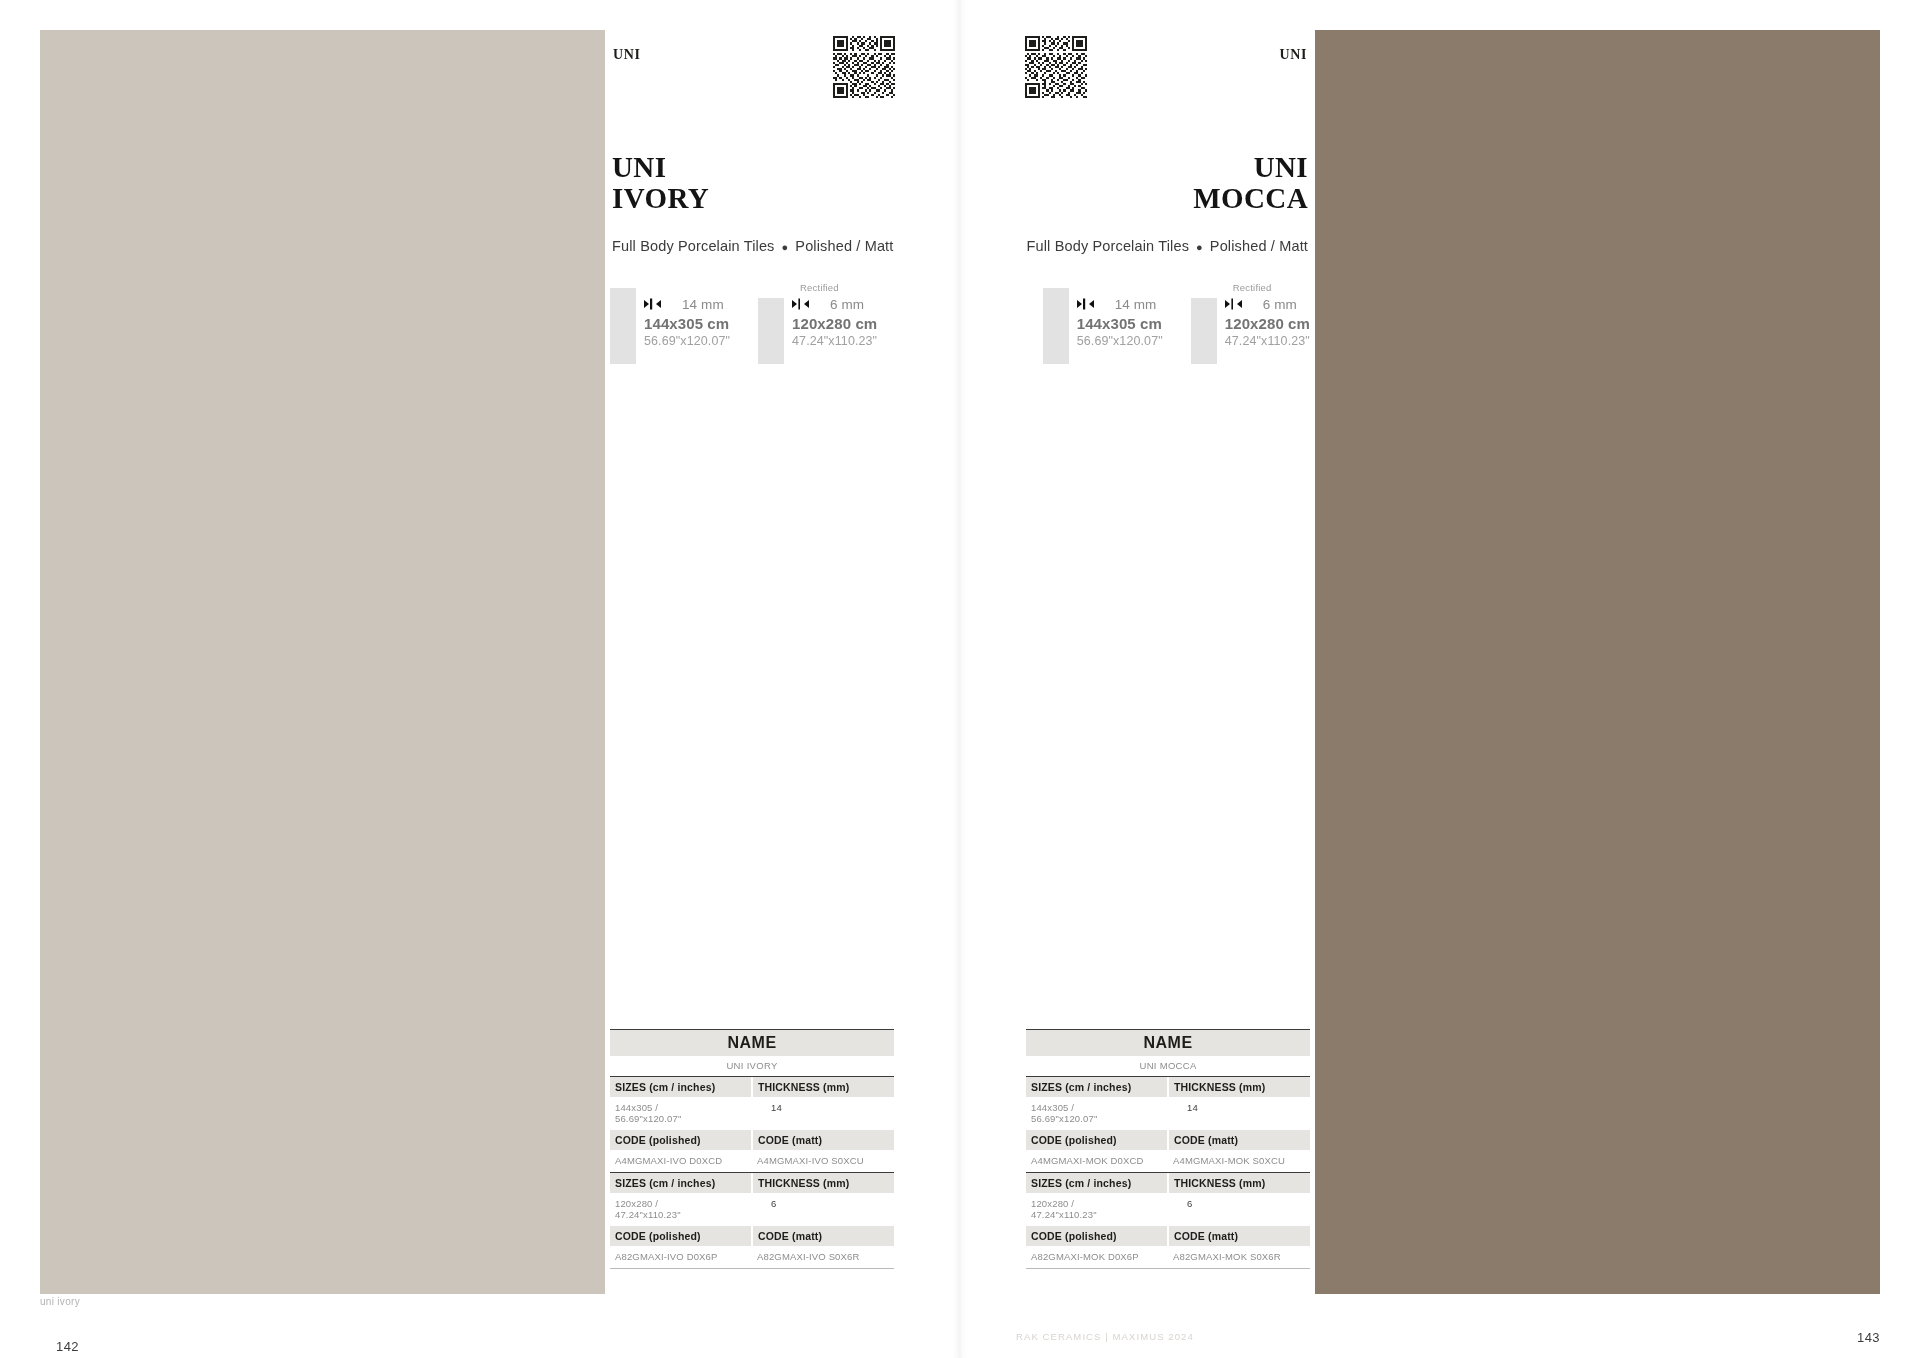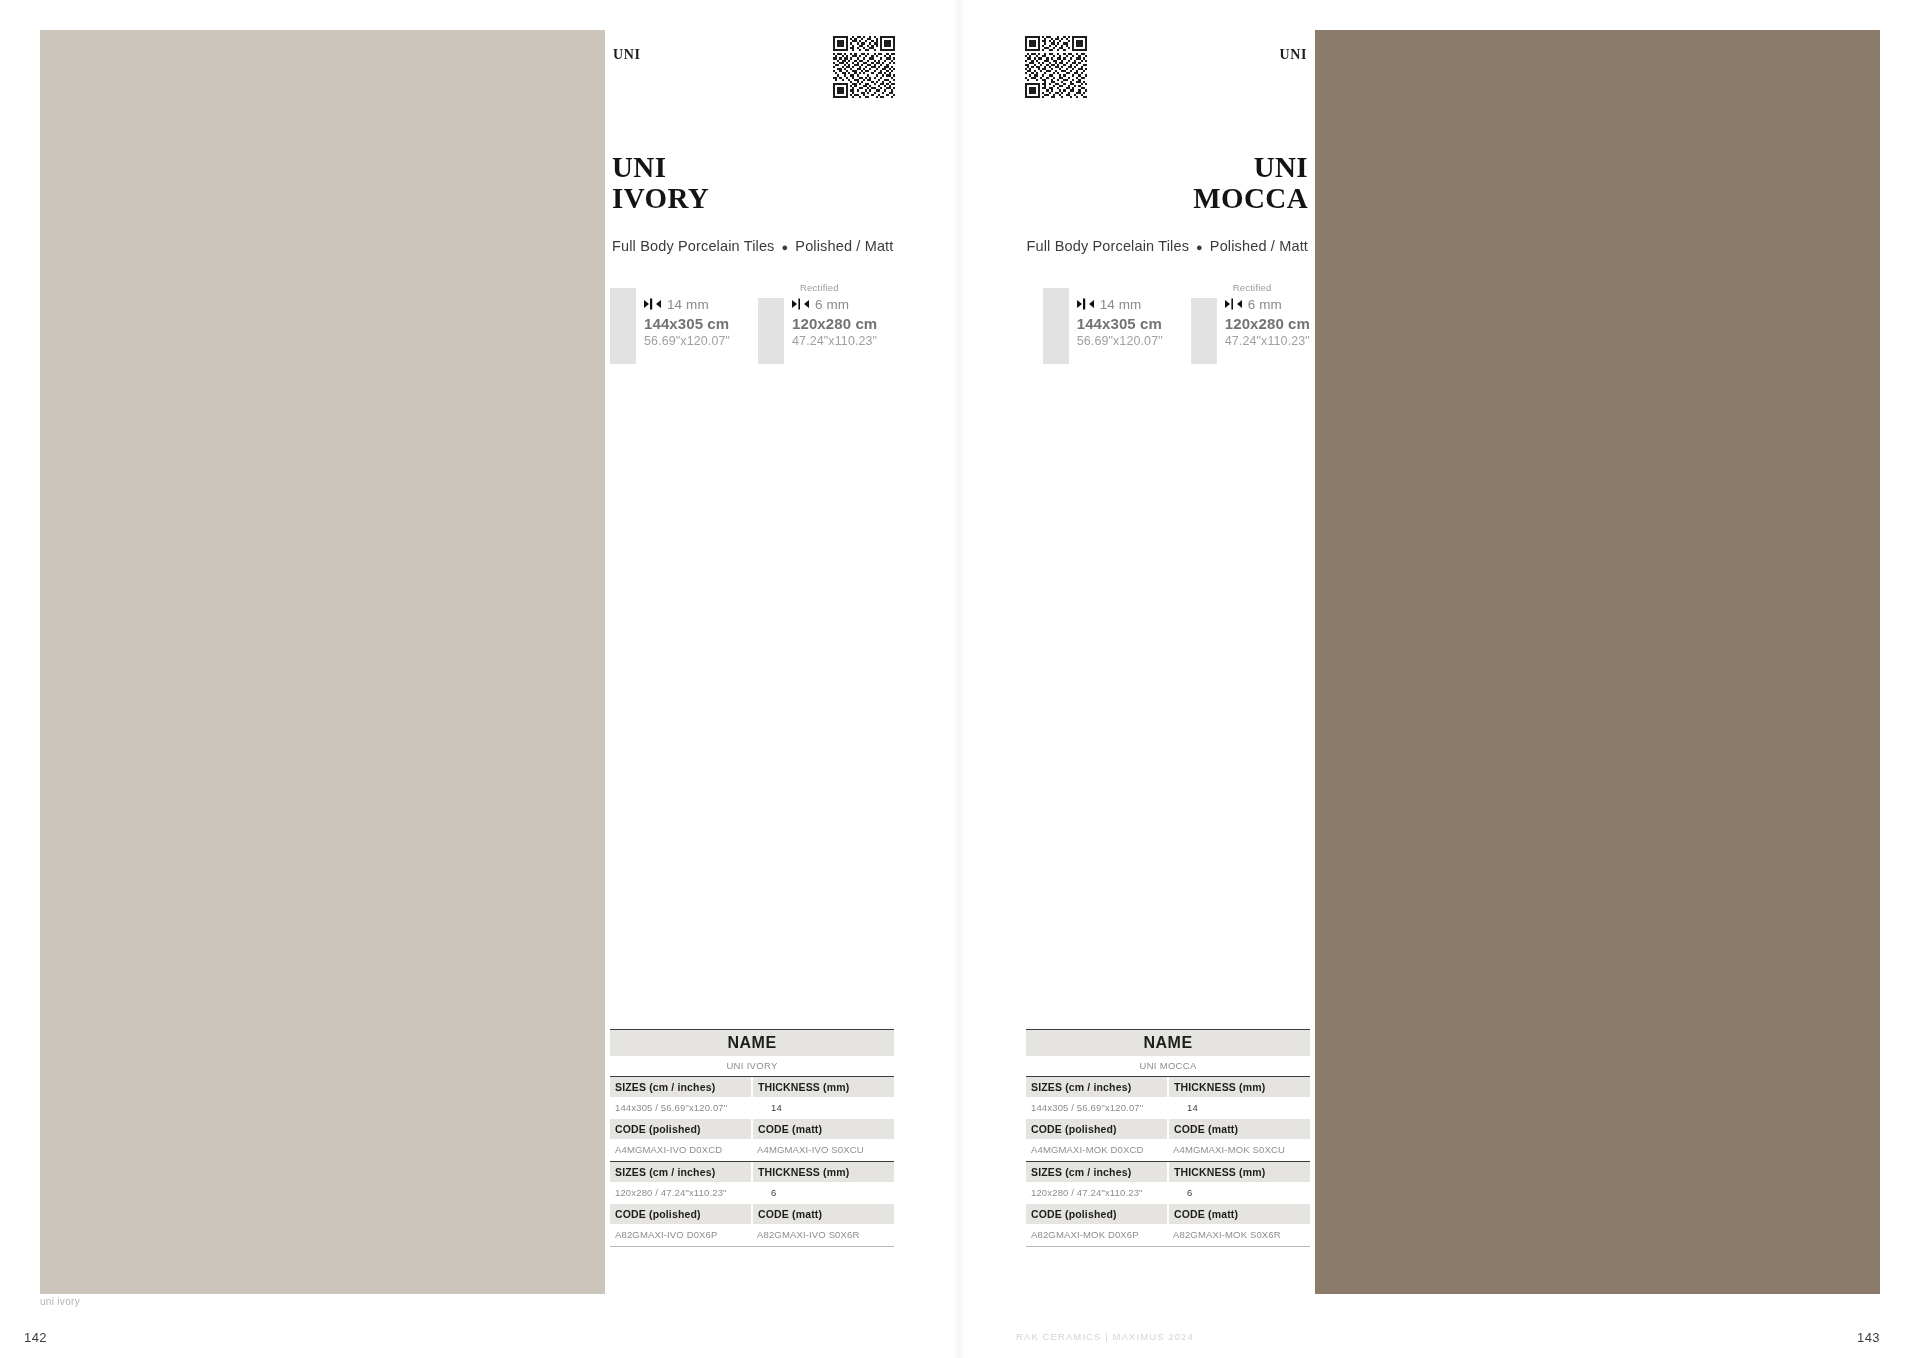--- a/index.html
+++ b/index.html
@@ -158,21 +158,21 @@
     letter-spacing: 0.2px;
     height: 13px;
     line-height: 13px;
     padding-left: 8px;
   }
   .spec-rectified.empty { color: transparent; }
 
   .spec-thk {
     display: flex;
     align-items: center;
-    gap: 6px;
+    gap: 21px;
     height: 20px;
   }
   .caliper { display: block; }
   .spec-thk-val {
     font-size: 13.5px;
     color: #8b8b8b;
     letter-spacing: 0.1px;
   }
   .spec-cm {
     font-size: 15px;
@@ -221,21 +221,21 @@
     letter-spacing: 0.3px;
     padding: 4px 0 5px;
   }
 
   .dt-row {
     display: flex;
     width: 100%;
   }
   .dt-row > div {
     width: 50%;
-    padding: 4px 6px 4px 5px;
+    padding: 4px 17px 4px 5px;
   }
   .dt-row.hdr > div {
     background: #e6e4e1;
     font-weight: 700;
     font-size: 10.5px;
     letter-spacing: 0.15px;
   }
   .dt-row.hdr > div:first-child { margin-right: 2px; }
   .dt-row.val > div {
     font-size: 9.5px;
@@ -256,21 +256,21 @@
   }
   .caption-left  { left: 40px; }
 
   .folio {
     position: absolute;
     top: 1330px;
     font-size: 13px;
     color: #3d3d3d;
     letter-spacing: 0.4px;
   }
-  .folio-left  { left: 24px; }
+  .folio-left  { left: 56px; margin-top: 9px; }
   .folio-right { right: 40px; }
 
   .colophon {
     position: absolute;
     top: 1331px;
     left: 1016px;
     font-size: 9.5px;
     color: #d8d4cf;
     letter-spacing: 1.1px;
     white-space: nowrap;

